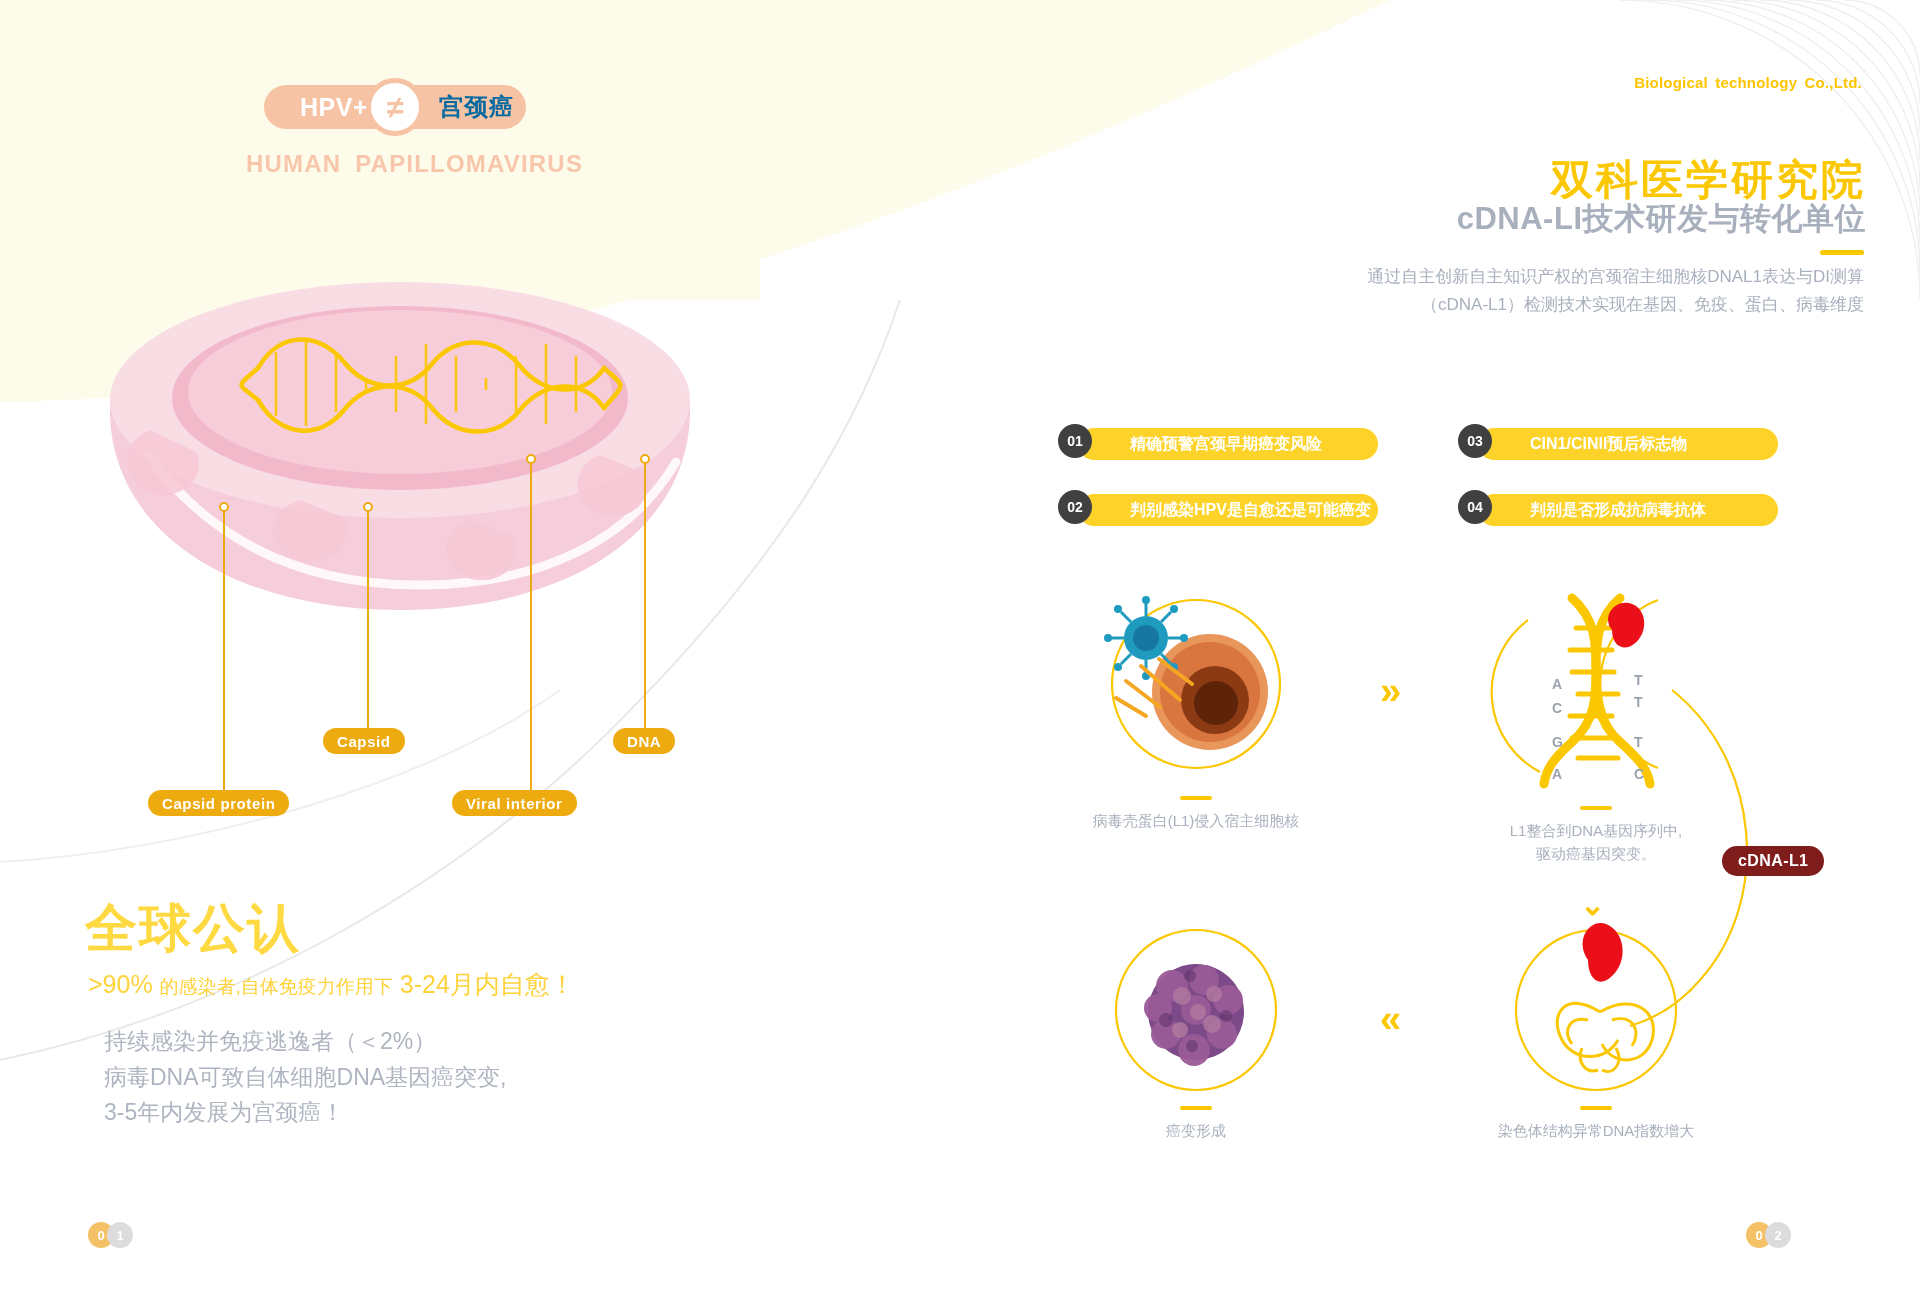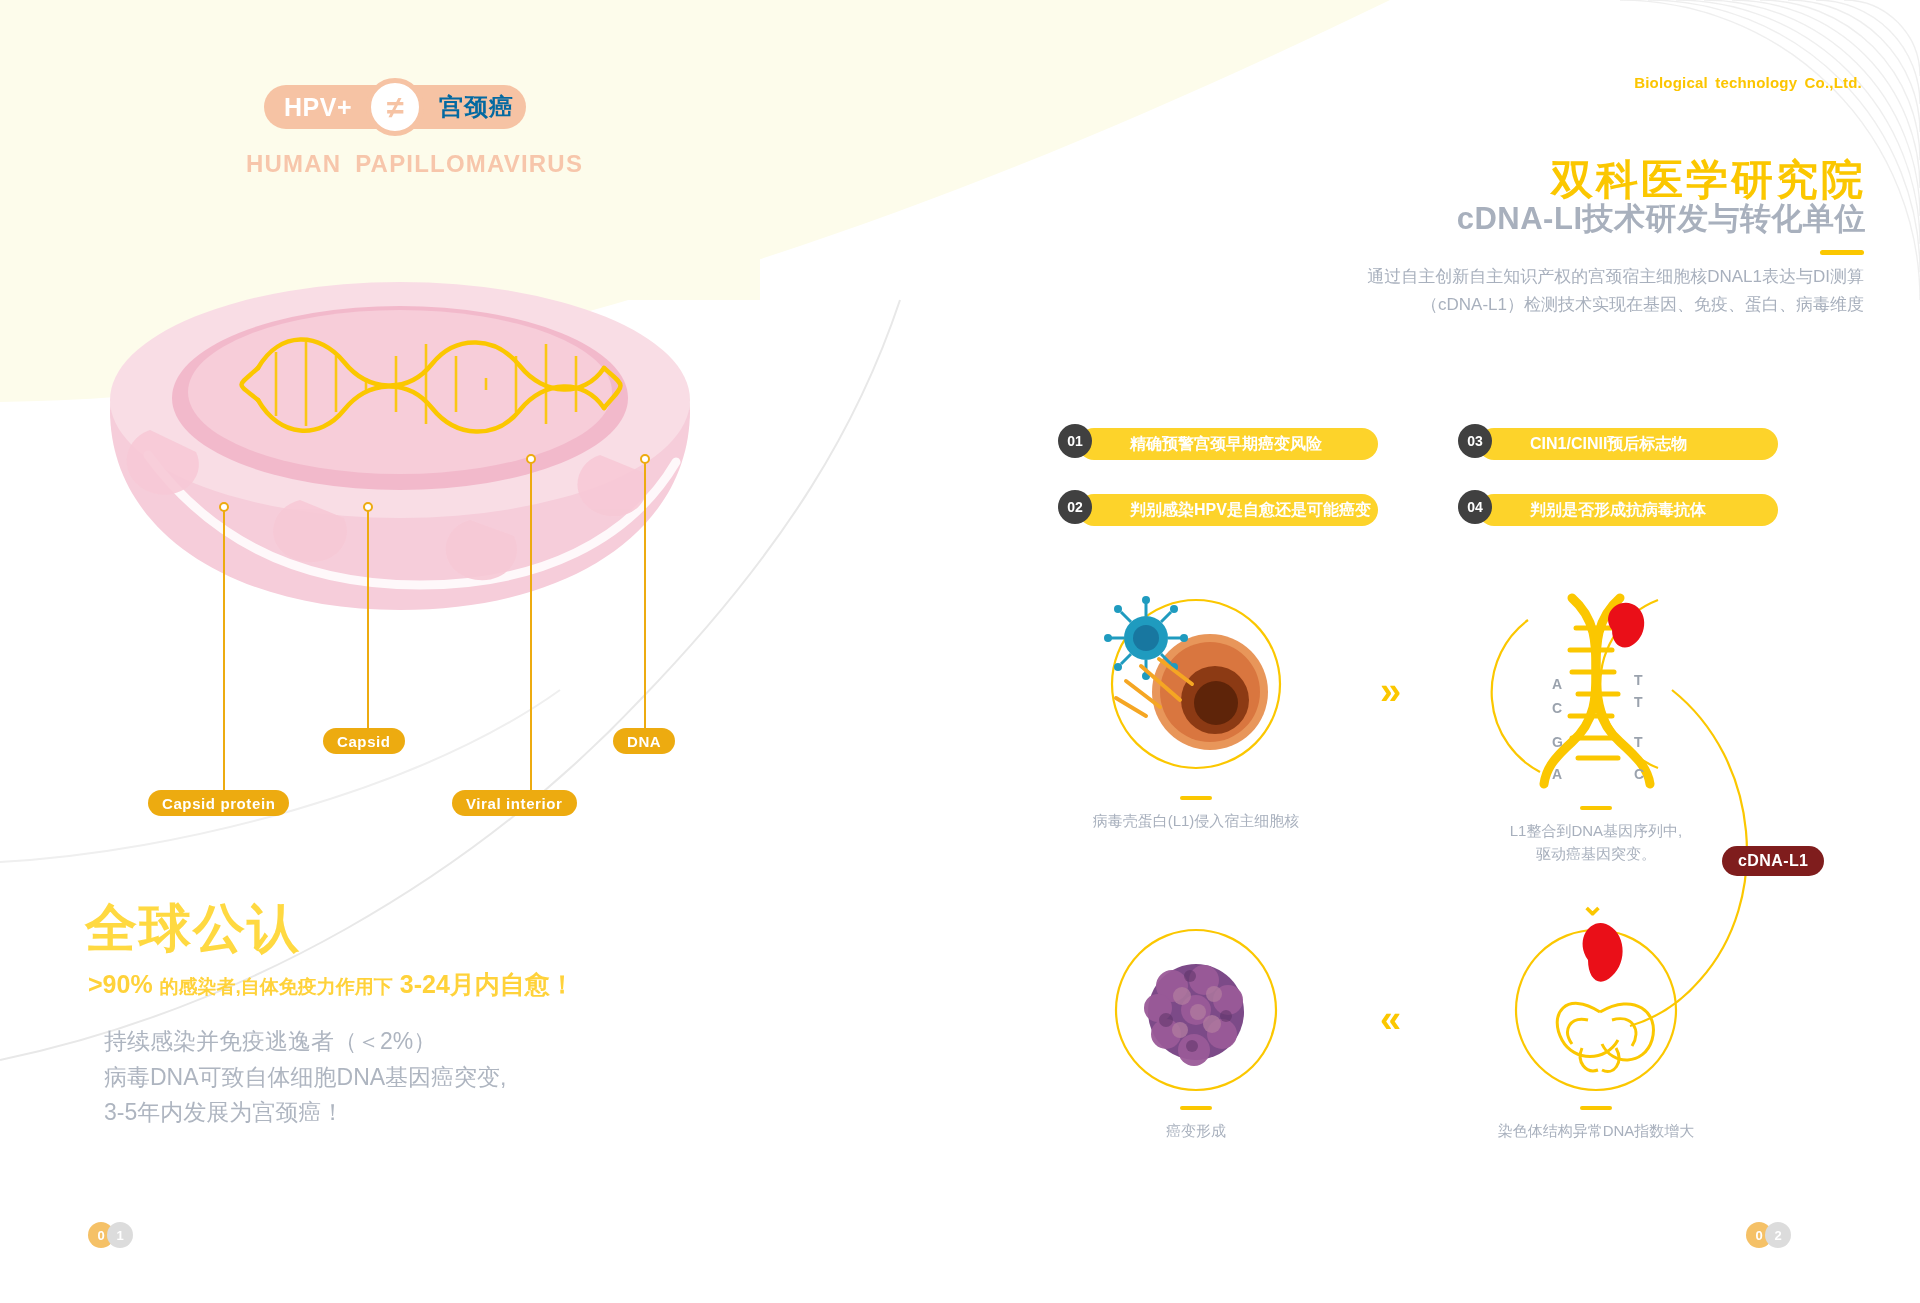--- a/index.html
+++ b/index.html
@@ -19,21 +19,21 @@
 
   
   #hpv-badge {
     position:absolute; left:264px; top:85px;
     width:262px; height:44px;
     background:#f6c3a4; border-radius:22px;
     display:flex; align-items:center;
   }
   #hpv-plus {
     color:#fff; font-weight:bold; font-size:25px;
-    margin-left:20px; letter-spacing:.5px;
+    margin-left:36px; letter-spacing:.5px;
   }
   #neq-circle {
     position:absolute; left:50%; top:50%;
     transform:translate(-50%,-50%);
     width:58px; height:58px; border-radius:50%;
     background:#fff; border:5px solid #f6c3a4;
     display:flex; align-items:center; justify-content:center;
     color:#f6c3a4; font-size:31px; font-weight:bold; line-height:1;
   }
   #hpv-cn {
@@ -99,21 +99,21 @@
     padding:0 14px; white-space:nowrap; letter-spacing:.6px;
   }
 
   
   #glob-title {
     position:absolute; left:85px; top:894px;
     color:#ffd941; font-size:52px; font-weight:bold; letter-spacing:2px;
   }
   #glob-line {
     position:absolute; left:88px; top:968px;
-    color:#ffd23a; font-size:25px; font-weight:bold; white-space:nowrap;
+    color:#ffd23a; font-size:25px; font-weight:normal; white-space:nowrap;
   }
   #glob-line .small { font-size:19px; }
   #glob-para {
     position:absolute; left:88px; top:1024px;
     color:#aeb5c0; font-size:23px; font-weight:normal; line-height:1.55;margin-left:16px;
   }
 
   
   .flow-cap {
     position:absolute; text-align:center;

